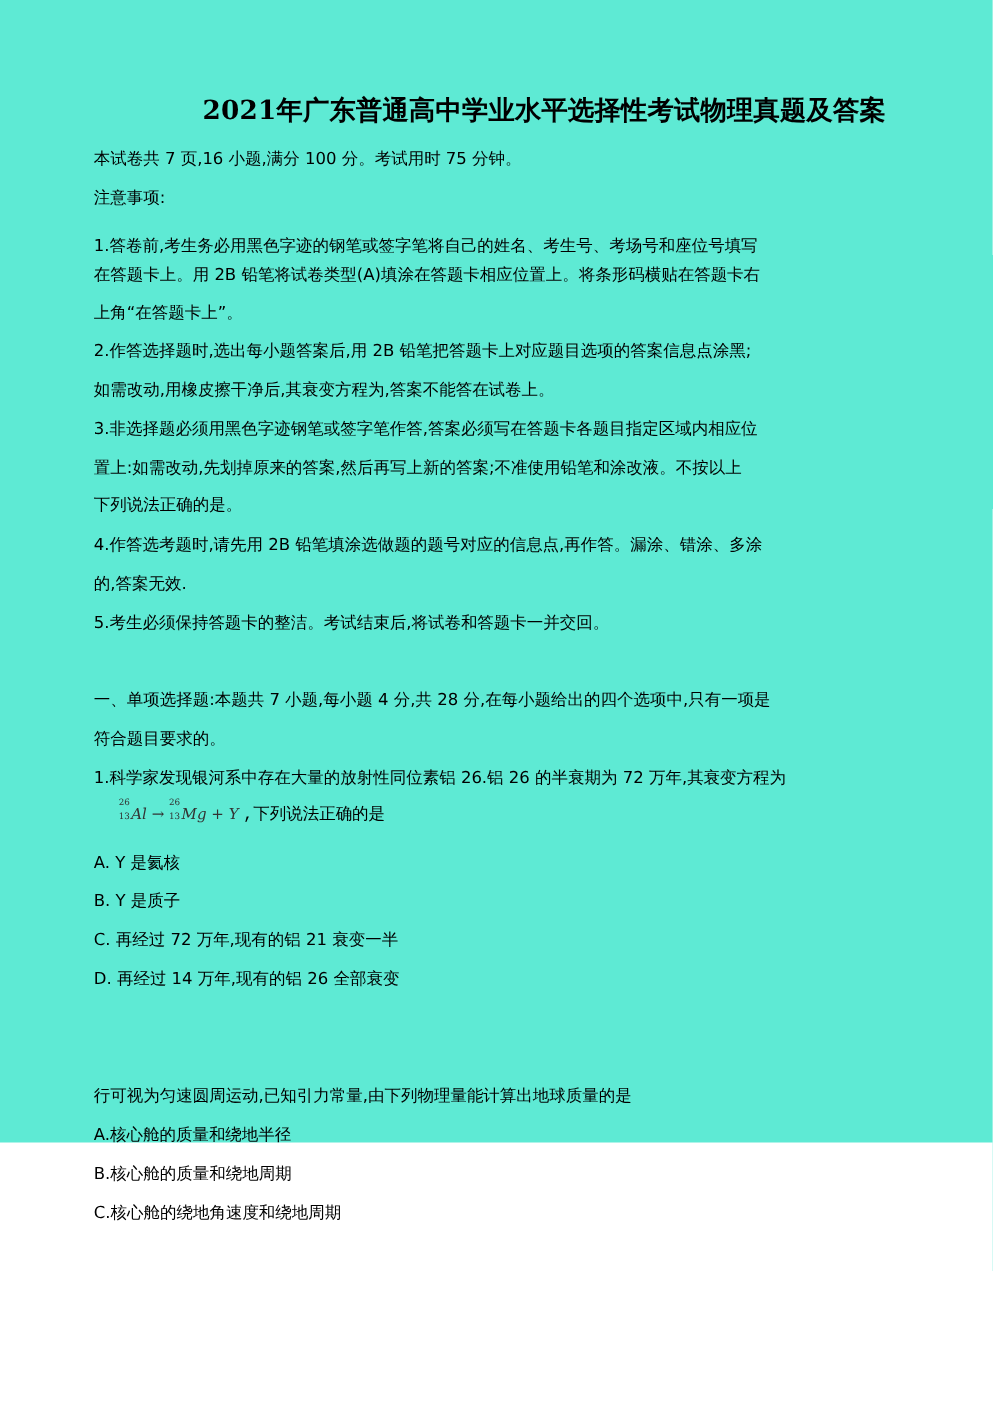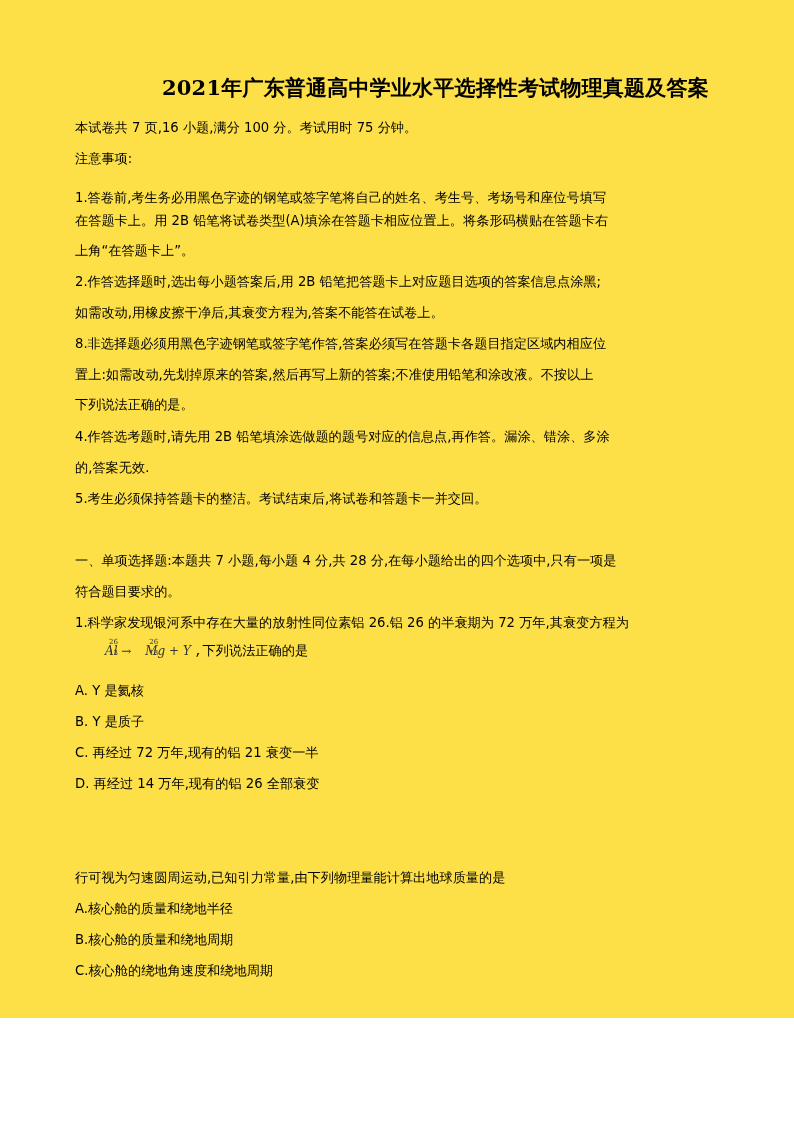--- a/index.html
+++ b/index.html
@@ -1,45 +1,45 @@
 <!DOCTYPE html>
 <html><head>
 <meta charset="utf-8">
 <style>
   html, body { margin: 0; padding: 0; background: #ffffff; }
   body { width: 794px; height: 1122px; position: relative; overflow: hidden;
          font-family: "DejaVu Sans", sans-serif; color: #000; }
-  .page { position: absolute; left: 0; top: 0; width: 794px; height: 1018px; background: #fde047; }
+  .page { position: absolute; left: 0; top: 0; width: 794px; height: 914px; background: #5eead4; }
   .title { position: absolute; left: 162px; top: 74px; font-family: "DejaVu Serif", serif;
            font-size: 21px; font-weight: bold; white-space: nowrap; letter-spacing: 0.2px; }
   .line { position: absolute; left: 75px; font-size: 13.2px; white-space: nowrap; line-height: 18px; }
   .eq { position: absolute; left: 95px; top: 642px; font-family: "DejaVu Serif", serif;
         font-style: italic; font-size: 12px; white-space: nowrap; color: #333; }
   .eq .nuc { display: inline-block; position: relative; }
-  .eq .sup, .eq .sub { position: absolute; font-size: 7px; font-style: normal; left: 0; margin-left: 14px; }
+  .eq .sup, .eq .sub { position: absolute; font-size: 7px; font-style: normal; left: 0; }
   .eq .sup { top: -6px; }
   .eq .sub { top: 5px; }
   .eq .pad { display: inline-block; width: 10px; }
   .eq-tail { font-family: Liberation Mono, monospace; font-style: normal; font-size: 13.2px; color: #000; }
 </style>
 </head>
 <body>
 
 <div class="page">
   <div class="title">2021年广东普通高中学业水平选择性考试物理真题及答案</div>
 
   <div class="line" style="top:119px">本试卷共 7 页,16 小题,满分 100 分。考试用时 75 分钟。</div>
   <div class="line" style="top:150px">注意事项:</div>
 
   <div class="line" style="top:189px">1.答卷前,考生务必用黑色字迹的钢笔或签字笔将自己的姓名、考生号、考场号和座位号填写</div>
   <div class="line" style="top:212px">在答题卡上。用 2B 铅笔将试卷类型(A)填涂在答题卡相应位置上。将条形码横贴在答题卡右</div>
   <div class="line" style="top:242px">上角“在答题卡上”。</div>
   <div class="line" style="top:273px">2.作答选择题时,选出每小题答案后,用 2B 铅笔把答题卡上对应题目选项的答案信息点涂黑;</div>
   <div class="line" style="top:304px">如需改动,用橡皮擦干净后,其衰变方程为,答案不能答在试卷上。</div>
-  <div class="line" style="top:335px">8.非选择题必须用黑色字迹钢笔或签字笔作答,答案必须写在答题卡各题目指定区域内相应位</div>
+  <div class="line" style="top:335px">3.非选择题必须用黑色字迹钢笔或签字笔作答,答案必须写在答题卡各题目指定区域内相应位</div>
   <div class="line" style="top:366px">置上:如需改动,先划掉原来的答案,然后再写上新的答案;不准使用铅笔和涂改液。不按以上</div>
   <div class="line" style="top:396px">下列说法正确的是。</div>
   <div class="line" style="top:428px">4.作答选考题时,请先用 2B 铅笔填涂选做题的题号对应的信息点,再作答。漏涂、错涂、多涂</div>
   <div class="line" style="top:459px">的,答案无效.</div>
   <div class="line" style="top:490px">5.考生必须保持答题卡的整洁。考试结束后,将试卷和答题卡一并交回。</div>
 
   <div class="line" style="top:552px">一、单项选择题:本题共 7 小题,每小题 4 分,共 28 分,在每小题给出的四个选项中,只有一项是</div>
   <div class="line" style="top:583px">符合题目要求的。</div>
 
   <div class="line" style="top:614px">1.科学家发现银河系中存在大量的放射性同位素铝 26.铝 26 的半衰期为 72 万年,其衰变方程为</div>

